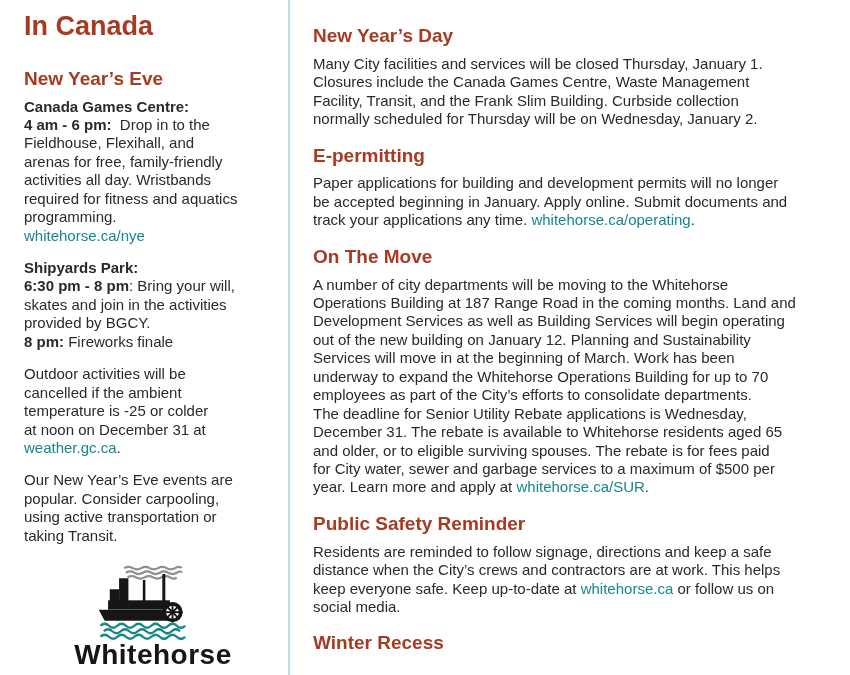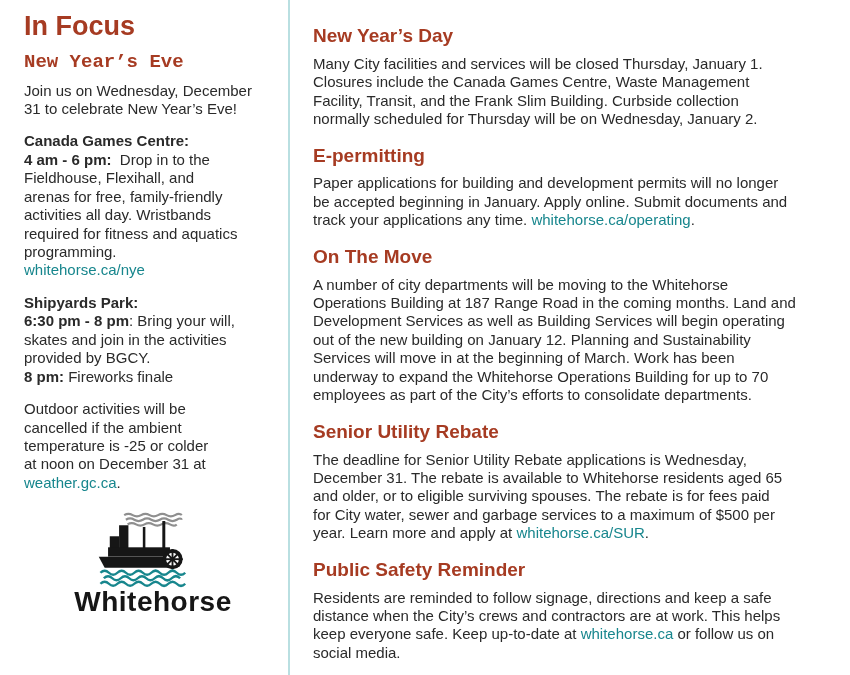--- a/index.html
+++ b/index.html
@@ -19,21 +19,21 @@
   h1 {
     font-size: 27px; font-weight: 700; line-height: 1.1;
     color: var(--heading, #a63b22);
     margin: 2px 0 4px 0;
   }
   h2 {
     font-size: 19px; font-weight: 700; line-height: 1.15;
     color: var(--heading, #a63b22);
     margin: 16px 0 8px 0;
   }
-  #left-sections  h2:first-child { margin-top: 10px; font-family: Liberation Mono, monospace; }
+  #left-sections  h2:first-child { margin-top: 26px; }
   #right-sections h2:first-child { margin-top: 15px; }
 
   p {
     font-size: 15px; line-height: 1.23;
     margin: 0 0 14px 0;
     white-space: pre-wrap;
   }
   #right-sections p { margin-bottom: 0; }
 
   b { font-weight: 700; }
@@ -46,43 +46,45 @@
     letter-spacing: 0.5px; margin-top: -2px;
     font-family: "Liberation Sans", sans-serif;
   }
 </style>
 </head>
 <body>
 
 <div class="page">
 
   <div class="col-left">
-    <h1>In Focus</h1>
+    <h1>In Canada</h1>
     <div id="left-sections">
         <h2>New Year’s Eve</h2>
-        <p><span>Join us on Wednesday, December
-31 to celebrate New Year’s Eve!</span></p>
         <p><b>Canada Games Centre:
 4 am - 6 pm:</b><span>  Drop in to the
 Fieldhouse, Flexihall, and
 arenas for free, family-friendly
 activities all day. Wristbands
 required for fitness and aquatics
 programming.
 </span><a class="link">whitehorse.ca/nye</a></p>
         <p><b>Shipyards Park:
 6:30 pm - 8 pm</b><span>: Bring your will,
 skates and join in the activities
 provided by BGCY.
 </span><b>8 pm:</b><span> Fireworks finale</span></p>
         <p><span>Outdoor activities will be
 cancelled if the ambient
 temperature is -25 or colder
 at noon on December 31 at
 </span><a class="link">weather.gc.ca</a><span>.</span></p>
+        <p><span>Our New Year’s Eve events are
+popular. Consider carpooling,
+using active transportation or
+taking Transit.</span></p>
       </div>
 
     <div class="logo">
       <svg width="150" height="78" viewBox="0 0 140 92">
 
         <g stroke="#8f8f8f" stroke-width="2.6" fill="none">
           <path d="M36 6 q5 -3 10 0 t10 0 t10 0 t10 0 t10 0 t10 0 t8 0"></path>
           <path d="M38 11.5 q5 -3 10 0 t10 0 t10 0 t10 0 t10 0 t10 0 t6 0"></path>
           <path d="M40 17 q5 -3 10 0 t10 0 t10 0 t10 0 t10 0 t8 0"></path>
         </g>
@@ -135,21 +137,20 @@
 be accepted beginning in January. Apply online. Submit documents and
 track your applications any time. </span><a class="link">whitehorse.ca/operating</a><span>.</span></p>
         <h2>On The Move</h2>
         <p><span>A number of city departments will be moving to the Whitehorse
 Operations Building at 187 Range Road in the coming months. Land and
 Development Services as well as Building Services will begin operating
 out of the new building on January 12. Planning and Sustainability
 Services will move in at the beginning of March. Work has been
 underway to expand the Whitehorse Operations Building for up to 70
 employees as part of the City’s efforts to consolidate departments.</span></p>
-        <h2>Senior Utility Rebate</h2>
         <p><span>The deadline for Senior Utility Rebate applications is Wednesday,
 December 31. The rebate is available to Whitehorse residents aged 65
 and older, or to eligible surviving spouses. The rebate is for fees paid
 for City water, sewer and garbage services to a maximum of $500 per
 year. Learn more and apply at </span><a class="link">whitehorse.ca/SUR</a><span>.</span></p>
         <h2>Public Safety Reminder</h2>
         <p><span>Residents are reminded to follow signage, directions and keep a safe
 distance when the City’s crews and contractors are at work. This helps
 keep everyone safe. Keep up-to-date at </span><a class="link">whitehorse.ca</a><span> or follow us on
 social media.</span></p>

